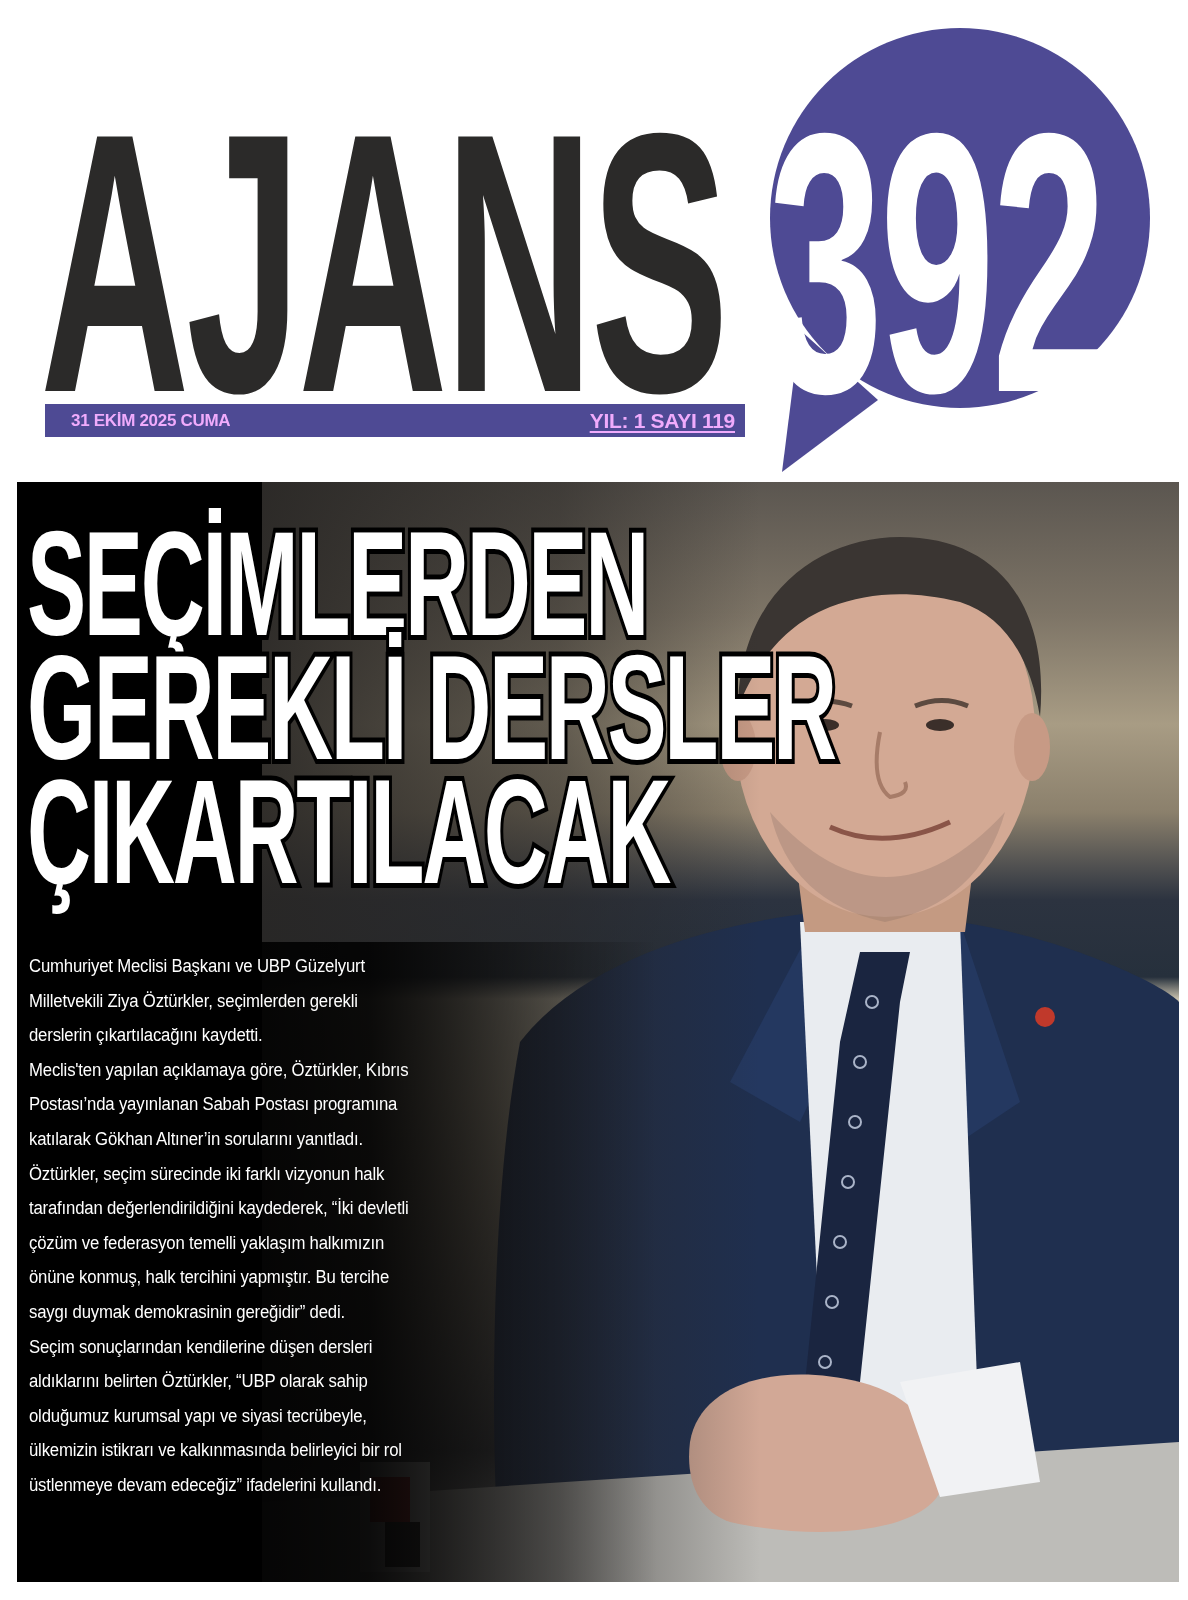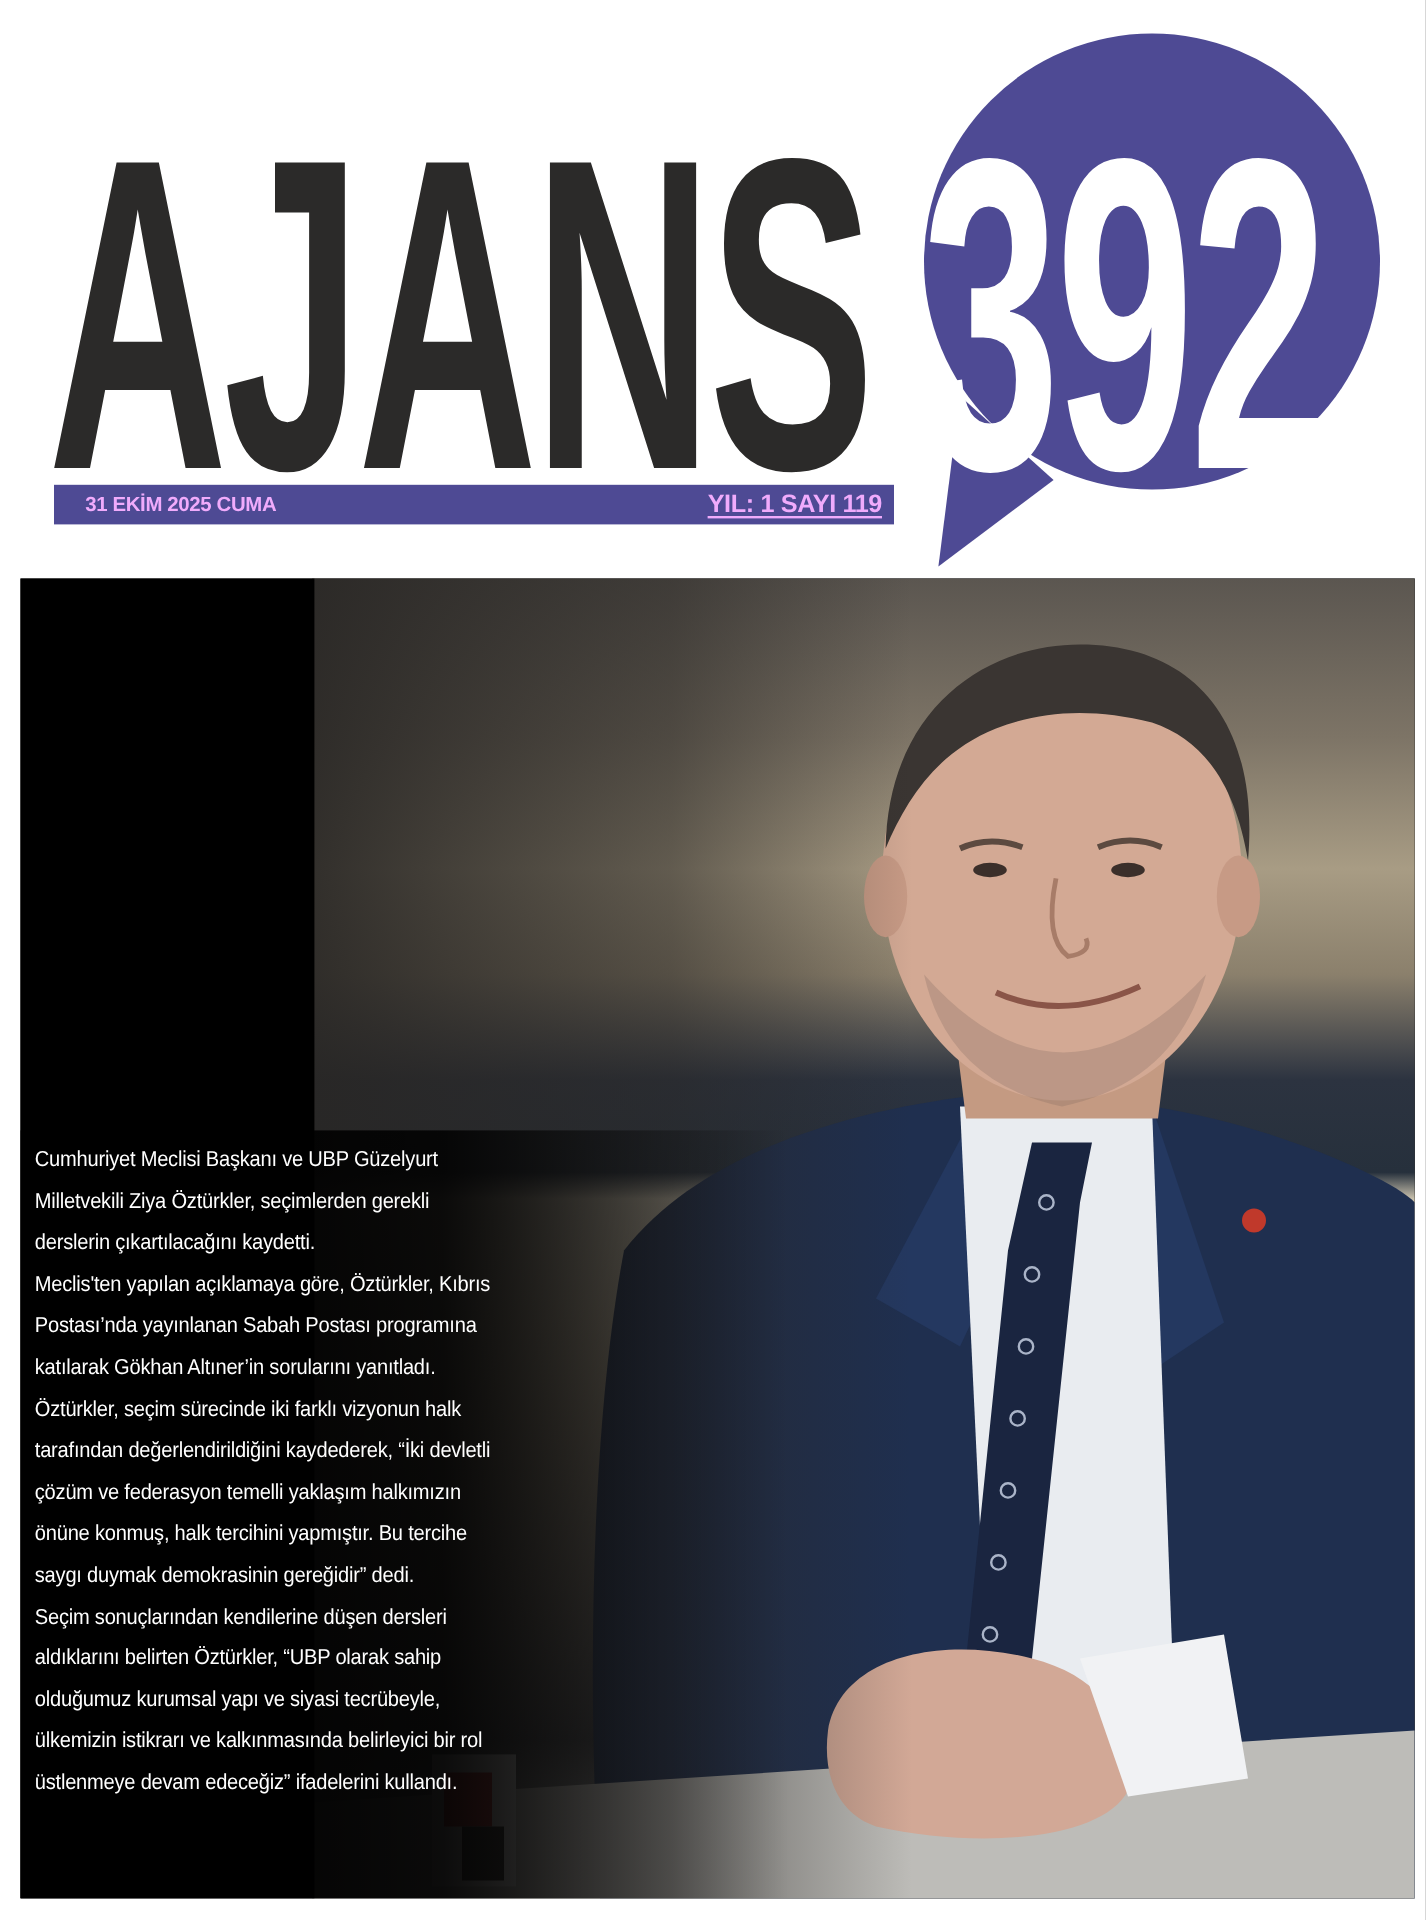--- a/index.html
+++ b/index.html
@@ -161,20 +161,25 @@
 
     <rect x="100" y="980" width="70" height="110" fill="#e9e9e9"></rect>
     <path d="M110,995 L150,995 L150,1040 L110,1040 Z" fill="#c62828"></path>
     <path d="M125,1040 L160,1040 L160,1085 L125,1085 Z" fill="#222"></path>
   </svg>
 
   <div class="photo-shade"></div>
   <div class="black-column"></div>
   <div class="text-backdrop"></div>
 
+  <h1 class="headline">
+    <span class="headline-line">SEÇİMLERDEN</span>
+    <span class="headline-line">GEREKLİ DERSLER</span>
+    <span class="headline-line">ÇIKARTILACAK</span>
+  </h1>
 
   <div class="body-text">
     <p>Cumhuriyet Meclisi Başkanı ve UBP Güzelyurt</p>
     <p>Milletvekili Ziya Öztürkler, seçimlerden gerekli</p>
     <p>derslerin çıkartılacağını kaydetti.</p>
     <p> Meclis'ten yapılan açıklamaya göre, Öztürkler, Kıbrıs</p>
     <p>Postası’nda yayınlanan Sabah Postası programına</p>
     <p>katılarak Gökhan Altıner’in sorularını yanıtladı.</p>
     <p> Öztürkler, seçim sürecinde iki farklı vizyonun halk</p>
     <p>tarafından değerlendirildiğini kaydederek, “İki devletli</p>

